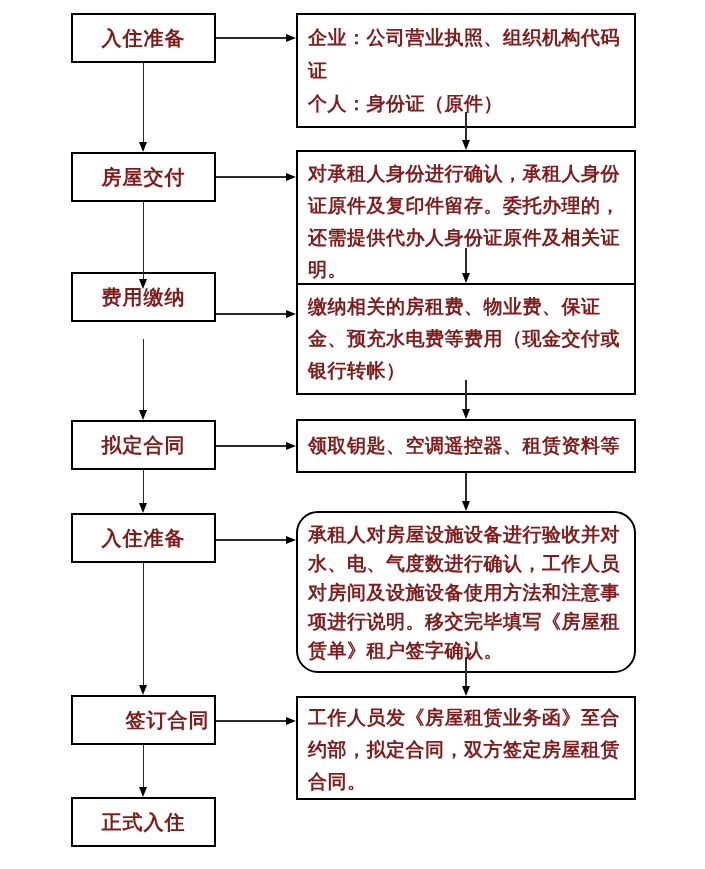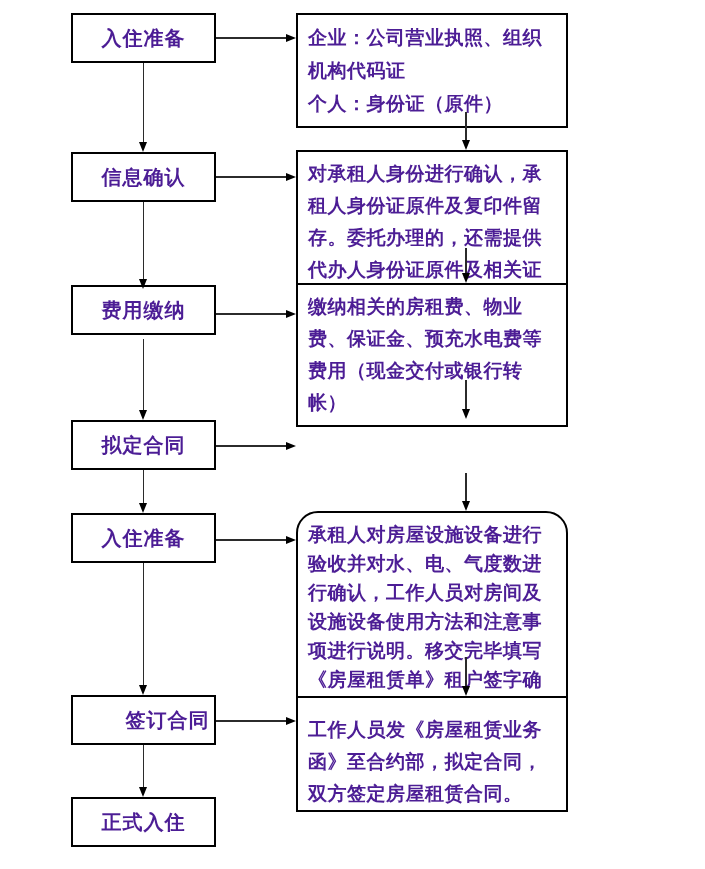--- a/index.html
+++ b/index.html
@@ -6,21 +6,21 @@
     margin: 0;
     padding: 0;
     background: #ffffff;
     font-family: "Liberation Sans", sans-serif;
   }
   #canvas {
     position: relative;
     width: 705px;
     height: 869px;
     background: #ffffff;
-    color: #4c1d95;
+    color: #7f1d1d;
     overflow: hidden;
   }
   .box {
     position: absolute;
     border: 2px solid #000000;
     background: #ffffff;
     box-sizing: border-box;
   }
   .step {
     left: 71px;
@@ -28,21 +28,21 @@
     height: 50px;
     display: flex;
     align-items: center;
     justify-content: center;
     font-size: 20px;
     font-weight: 600;
     letter-spacing: 1px;
   }
   .note {
     left: 296px;
-    width: 272px;
+    width: 340px;
     padding: 6px 10px 6px 10px;
     font-size: 19px;
     font-weight: 600;
     line-height: 32px;
     letter-spacing: 0.5px;
   }
   .note .indent { padding-left: 56px; }
   .tight { line-height: 29px; border-radius: 22px; }
   .vline {
     position: absolute;
@@ -68,41 +68,44 @@
     border-bottom: 4.5px solid transparent;
     border-left: 10px solid #000000;
   }
 </style>
 </head>
 <body>
 
 <div id="canvas">
 
   <div class="box step" style="top:13px;">入住准备</div>
-  <div class="box step" style="top:152px;">信息确认</div>
-  <div class="box step" style="top:285px;">费用缴纳</div>
+  <div class="box step" style="top:152px;">房屋交付</div>
+  <div class="box step" style="top:272px;">费用缴纳</div>
   <div class="box step" style="top:420px;">拟定合同</div>
   <div class="box step" style="top:513px;">入住准备</div>
   <div class="box step" style="top:695px;padding-left:48px;">签订合同</div>
   <div class="box step" style="top:797px;">正式入住</div>
 
   <div class="box note" style="top:13px; min-height:99px; line-height:33px;">
     <div>企业：公司营业执照、组织机构代码证</div>
     <div>个人：身份证（原件）</div>
   </div>
   <div class="box note" style="top:150px; min-height:98px;">
     <div>对承租人身份进行确认，承租人身份证原件及复印件留存。委托办理的，还需提供代办人身份证原件及相关证明。</div>
   </div>
   <div class="box note" style="top:283px; min-height:97px;">
     <div>缴纳相关的房租费、物业费、保证金、预充水电费等费用（现金交付或银行转帐）</div>
   </div>
+  <div class="box note" style="top:419px; min-height:54px; display:flex; align-items:center;">
+    <div>领取钥匙、空调遥控器、租赁资料等</div>
+  </div>
   <div class="box note tight" style="top:511px; min-height:146px; padding-top:7px;">
     <div>承租人对房屋设施设备进行验收并对水、电、气度数进行确认，工作人员对房间及设施设备使用方法和注意事项进行说明。移交完毕填写《房屋租赁单》租户签字确认。</div>
   </div>
-  <div class="box note" style="top:696px; min-height:64px; padding-top:16px; padding-bottom:0px;">
+  <div class="box note" style="top:696px; min-height:64px; padding-top:4px; padding-bottom:0px;">
     <div>工作人员发《房屋租赁业务函》至合约部，拟定合同，双方签定房屋租赁合同。</div>
   </div>
 
   <div class="vline" style="left:142.7px; top:63px;  height:79px;"></div>
   <div class="ah-down" style="left:139px;   top:142px;"></div>
 
   <div class="vline" style="left:142.7px; top:202px; height:77px;"></div>
   <div class="ah-down" style="left:139px;   top:279px;"></div>
 
   <div class="vline" style="left:142.7px; top:339px; height:71px;"></div>

